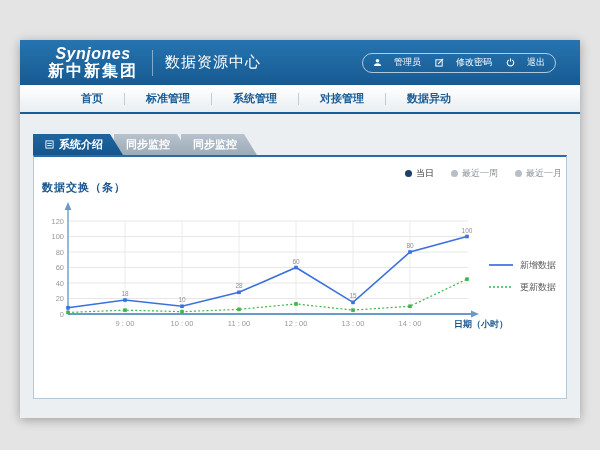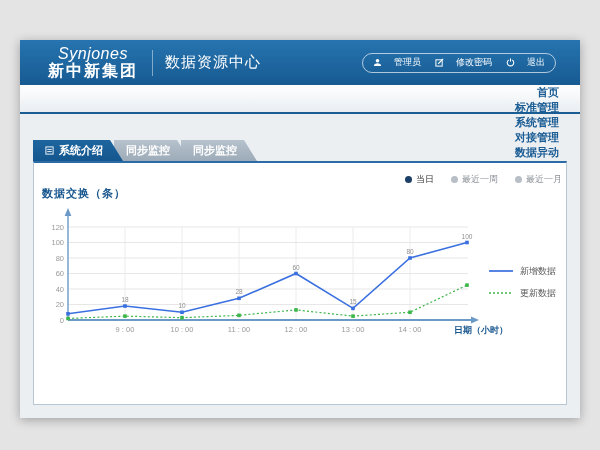--- a/index.html
+++ b/index.html
@@ -12,41 +12,41 @@
   .window {
     position:absolute; left:20px; top:40px; width:560px; height:378px;
     background:#eceff2; box-shadow:0 2px 10px rgba(0,0,0,.3);
   }
   
   .header {
     height:45px; background:linear-gradient(#2674b0,#175a92);
     display:flex; align-items:center; color:#fff;
   }
   .logo { margin-left:28px; text-align:center; line-height:1.05; }
-  .logo .en { font-size:16px; font-weight:normal; font-style:italic; letter-spacing:.5px; }
+  .logo .en { font-size:16px; font-weight:bold; font-style:italic; letter-spacing:.5px; }
   .logo .cn { font-size:16px; font-weight:bold; letter-spacing:2px; }
   .hdr-divider { width:1px; height:26px; background:rgba(255,255,255,.45); margin:0 12px 0 14px; }
   .app-title { font-size:15px; letter-spacing:1px; }
   .user-pill {
     margin-left:auto; margin-right:24px; height:20px;
     border:1px solid rgba(255,255,255,.65); border-radius:11px;
     display:flex; align-items:center; padding:0 10px; gap:14px;
   }
   .user-item { display:flex; align-items:center; gap:12px; font-size:9px; color:#fff; cursor:pointer; }
   .user-item svg { display:block; }
   
   .nav {
     height:29px; background:linear-gradient(#ffffff,#e9eef2);
     border-bottom:2px solid #1a5c94;
-    display:flex; align-items:flex-end; padding-left:20px;flex-direction:column;
+    display:flex; align-items:center; padding-left:40px;
   }
   .nav-item { font-size:11px; font-weight:bold; color:#1a5c94; padding:0 21px; cursor:pointer; white-space:nowrap; }
   .nav-sep { width:1px; height:12px; background:#c3cbd3; }
   
-  .content { padding:26px 13px 0 13px; }
+  .content { padding:20px 13px 0 13px; }
   .tabs { display:flex; height:21px; position:relative; }
   .tab {
     height:21px; padding:0 20px 0 12px; display:flex; align-items:center; gap:5px;
     font-size:11px; font-weight:bold; color:#fff; cursor:pointer;
     clip-path:polygon(0 0, calc(100% - 13px) 0, 100% 100%, 0 100%);
     background:linear-gradient(#b6c2cd,#9dabb8);
   }
   .tab + .tab { margin-left:-9px;align-items:center; }
   .tab.active { background:linear-gradient(#1e659f,#14568e); z-index:3; }
   .tab:nth-child(2){ z-index:2; } .tab:nth-child(3){ z-index:1; }

